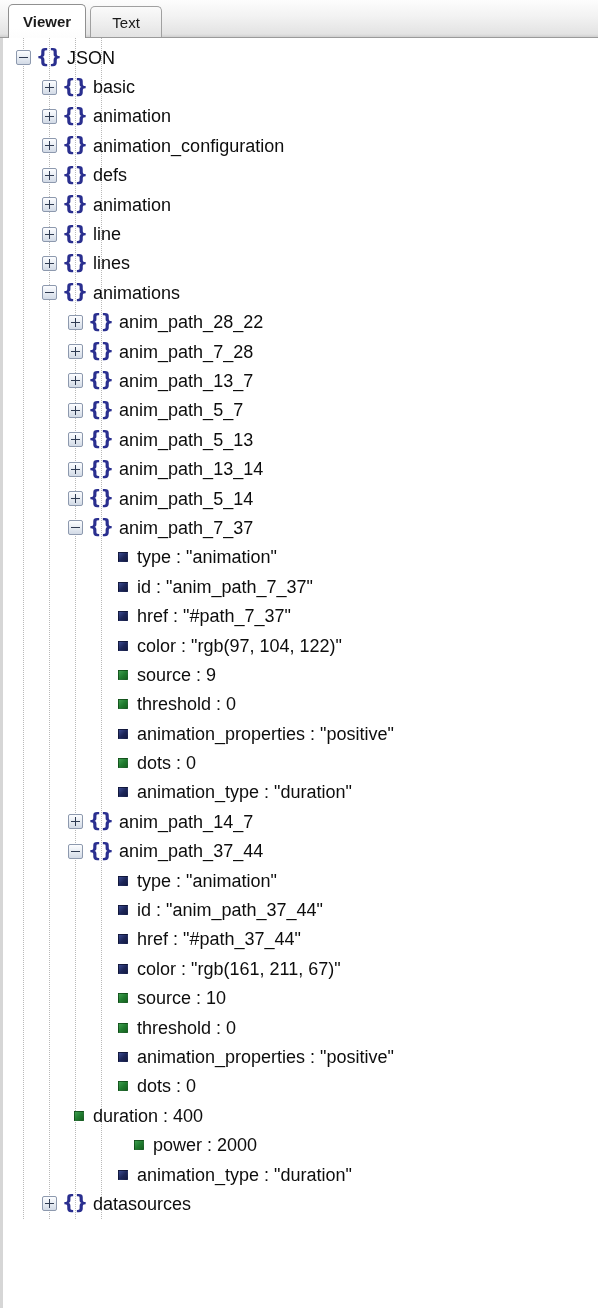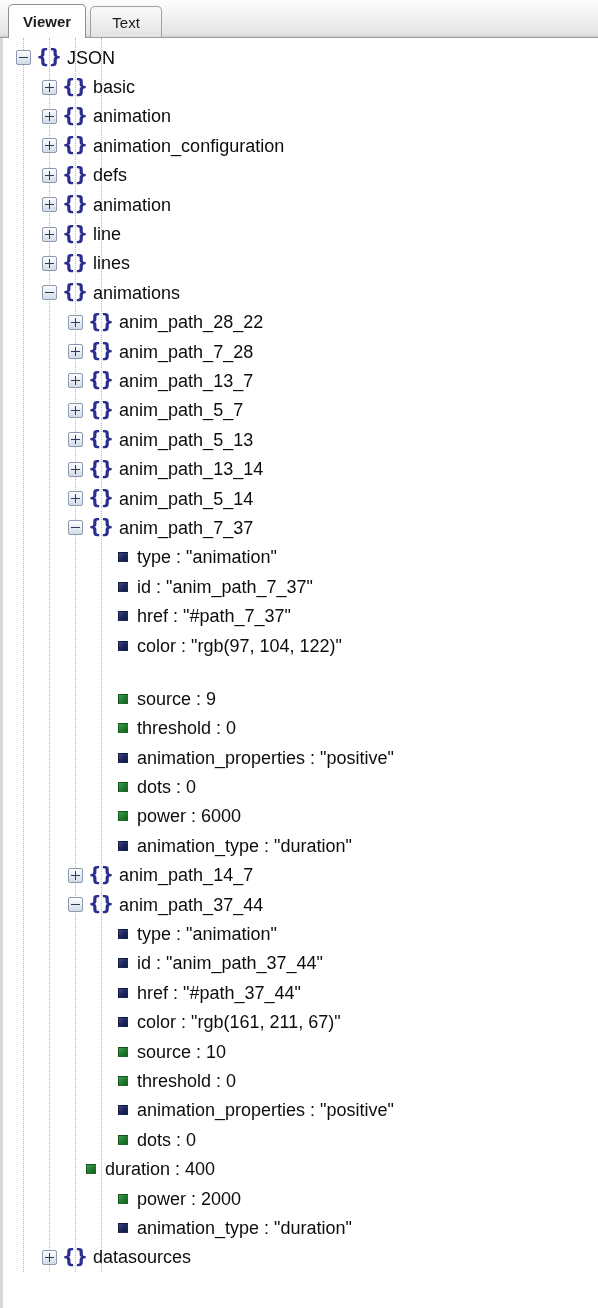--- a/index.html
+++ b/index.html
@@ -261,21 +261,21 @@
       <div class="row" style="padding-left: 91px;">
         <div style="flex: 0 0 24px;"></div>
         <span class="sq str"></span>
         <span class="label">href : "#path_7_37"</span>
       </div>
       <div class="row" style="padding-left: 91px;">
         <div style="flex: 0 0 24px;"></div>
         <span class="sq str"></span>
         <span class="label">color : "rgb(97, 104, 122)"</span>
       </div>
-      <div class="row" style="padding-left: 91px; margin-top: 24px;">
+      <div class="row" style="padding-left: 91px;">
         <div style="flex: 0 0 24px;"></div>
         <span class="sq num"></span>
         <span class="label">source : 9</span>
       </div>
       <div class="row" style="padding-left: 91px;">
         <div style="flex: 0 0 24px;"></div>
         <span class="sq num"></span>
         <span class="label">threshold : 0</span>
       </div>
       <div class="row" style="padding-left: 91px;">
@@ -283,25 +283,20 @@
         <span class="sq str"></span>
         <span class="label">animation_properties : "positive"</span>
       </div>
       <div class="row" style="padding-left: 91px;">
         <div style="flex: 0 0 24px;"></div>
         <span class="sq num"></span>
         <span class="label">dots : 0</span>
       </div>
       <div class="row" style="padding-left: 91px;">
         <div style="flex: 0 0 24px;"></div>
-        <span class="sq num"></span>
-        <span class="label">power : 6000</span>
-      </div>
-      <div class="row" style="padding-left: 91px;">
-        <div style="flex: 0 0 24px;"></div>
         <span class="sq str"></span>
         <span class="label">animation_type : "duration"</span>
       </div>
       <div class="row" style="padding-left: 65px;">
         <div class="exp plus"></div>
         <span class="braces">{}</span>
         <span class="label">anim_path_14_7</span>
       </div>
       <div class="row" style="padding-left: 65px;">
         <div class="exp"></div>
@@ -341,26 +336,26 @@
       <div class="row" style="padding-left: 91px;">
         <div style="flex: 0 0 24px;"></div>
         <span class="sq str"></span>
         <span class="label">animation_properties : "positive"</span>
       </div>
       <div class="row" style="padding-left: 91px;">
         <div style="flex: 0 0 24px;"></div>
         <span class="sq num"></span>
         <span class="label">dots : 0</span>
       </div>
-      <div class="row" style="padding-left: 59px;">
+      <div class="row" style="padding-left: 47px;">
         <div style="flex: 0 0 24px;"></div>
         <span class="sq num"></span>
         <span class="label">duration : 400</span>
       </div>
-      <div class="row" style="padding-left: 91px;">
+      <div class="row" style="padding-left: 91px; margin-left: 16px;">
         <div style="flex: 0 0 24px;"></div>
         <span class="sq num"></span>
         <span class="label">power : 2000</span>
       </div>
       <div class="row" style="padding-left: 91px;">
         <div style="flex: 0 0 24px;"></div>
         <span class="sq str"></span>
         <span class="label">animation_type : "duration"</span>
       </div>
       <div class="row" style="padding-left: 39px;">

